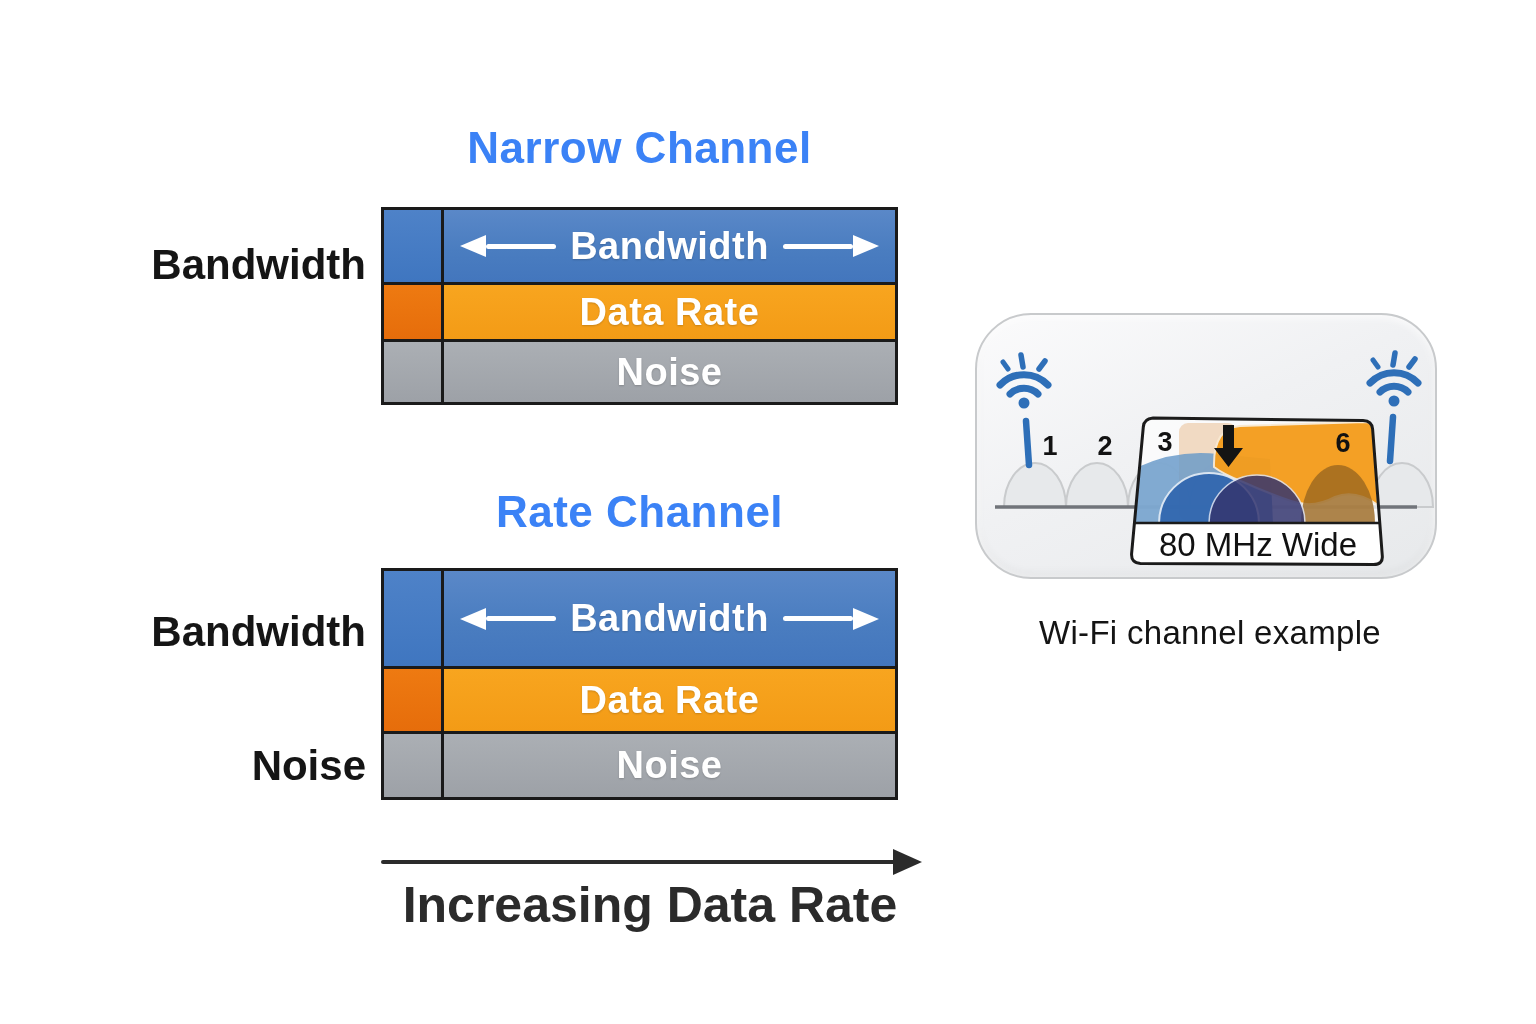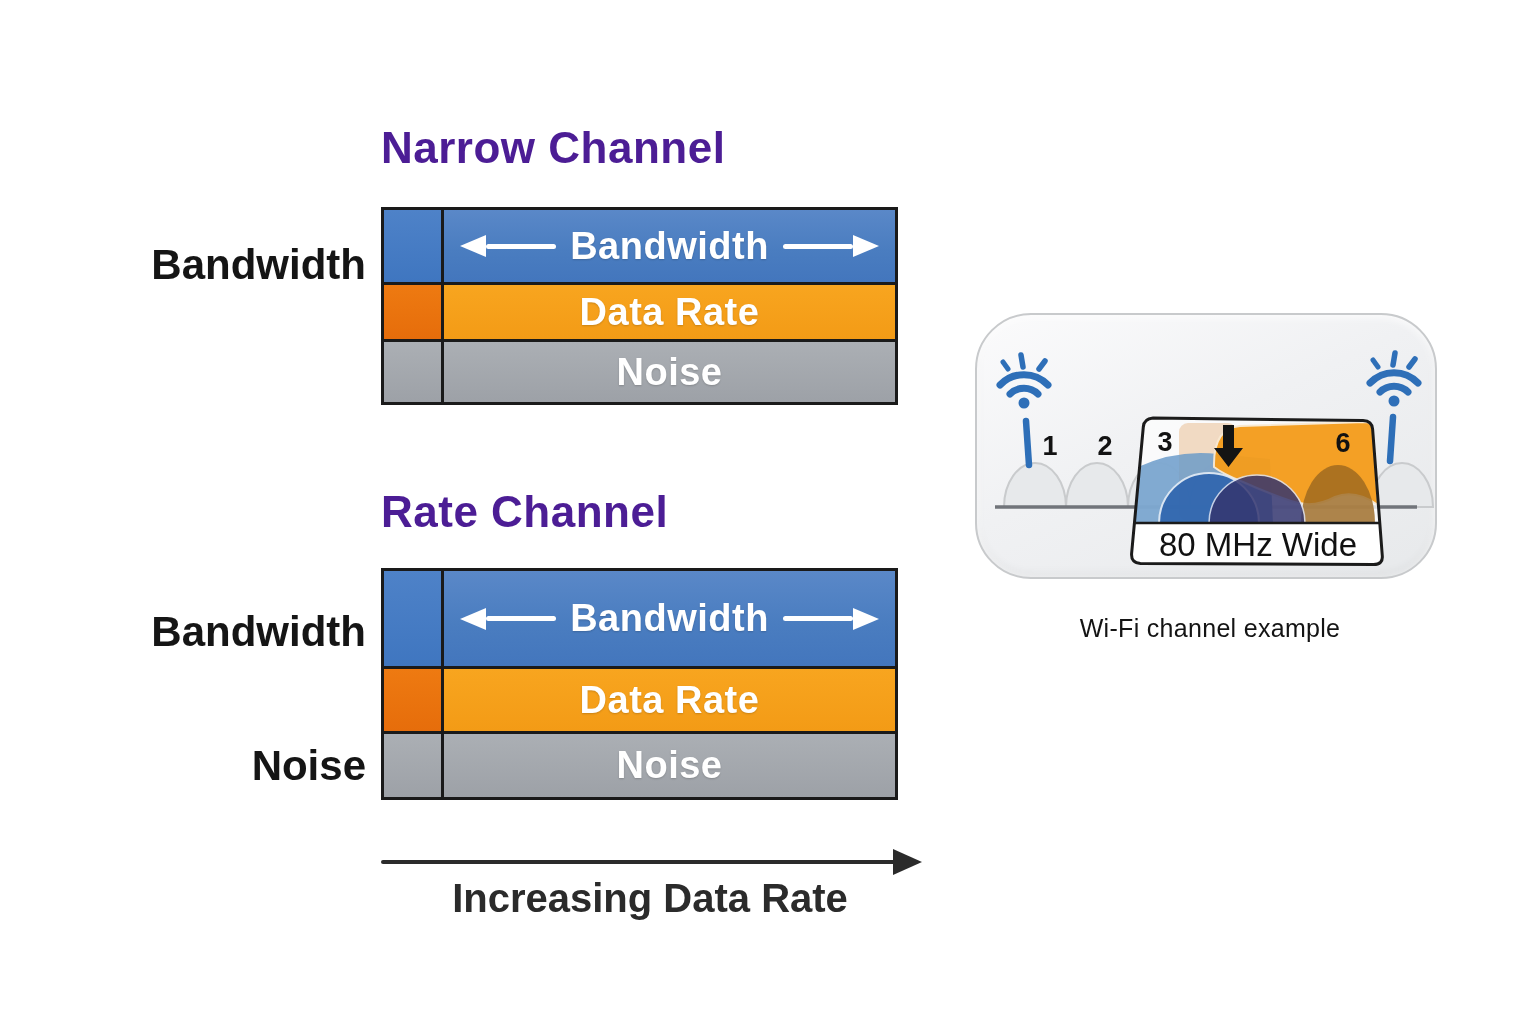--- a/index.html
+++ b/index.html
@@ -3,22 +3,22 @@
 <meta charset="utf-8">
 <style>
   html,body{margin:0;padding:0;background:#ffffff;}
   body{
     width:1536px;height:1024px;position:relative;overflow:hidden;
     font-family:"Liberation Sans", sans-serif;color:#111;
   }
 
   
   .chan-title{
-    position:absolute;left:381px;width:517px;text-align:left;
-    font-size:44px;font-weight:700;color:#4c1d95;line-height:48px;letter-spacing:0.5px;
+    position:absolute;left:381px;width:517px;text-align:center;
+    font-size:44px;font-weight:700;color:#3b82f6;line-height:48px;letter-spacing:0.5px;
   }
   .side-label{
     position:absolute;width:320px;text-align:right;right:1170px;
     font-size:42px;font-weight:700;color:#151515;line-height:46px;
   }
 
   
   .bar{
     position:absolute;left:381px;width:517px;box-sizing:border-box;
     border:3px solid #1a1a1a;display:flex;flex-direction:column;background:#fff;
@@ -52,36 +52,36 @@
   .band-arrow .bar-text{margin:0 14px;}
 
   
   .axis-line{position:absolute;left:381px;top:860px;width:514px;height:4px;background:#2b2b2b;border-radius:2px;}
   .axis-head{
     position:absolute;left:893px;top:849px;width:0;height:0;
     border-top:13px solid transparent;border-bottom:13px solid transparent;border-left:29px solid #2b2b2b;
   }
   .axis-label{
     position:absolute;left:400px;top:876px;width:500px;text-align:center;
-    font-size:40px;font-weight:600;color:#2b2b2b;
+    font-size:50px;font-weight:600;color:#2b2b2b;
   }
 
   
   .wifi-card{
     position:absolute;left:975px;top:313px;width:462px;height:266px;
     border-radius:56px;box-sizing:border-box;overflow:hidden;
     background:linear-gradient(155deg,#fbfbfc 0%,#f0f1f3 45%,#e7e9eb 100%);
     border:2px solid #c8cacc;
     box-shadow:inset 0 2px 8px rgba(255,255,255,0.9), inset 0 -4px 10px rgba(0,0,0,0.05);
   }
   .wifi-card svg{position:absolute;left:0;top:0;}
   .wifi-card text{font-family:"Liberation Sans", sans-serif;}
   .wifi-caption{
     position:absolute;left:990px;top:614px;width:440px;text-align:center;
-    font-size:25px;font-weight:500;color:#141414;letter-spacing:0.3px;
+    font-size:33px;font-weight:500;color:#141414;letter-spacing:0.3px;
   }
 </style>
 </head>
 <body>
 
 <div class="chan-title" style="top:124px">Narrow Channel</div>
 <div class="side-label" style="top:242px">Bandwidth</div>
 
 <div class="bar bar-narrow">
   <div class="row row-bandwidth">

